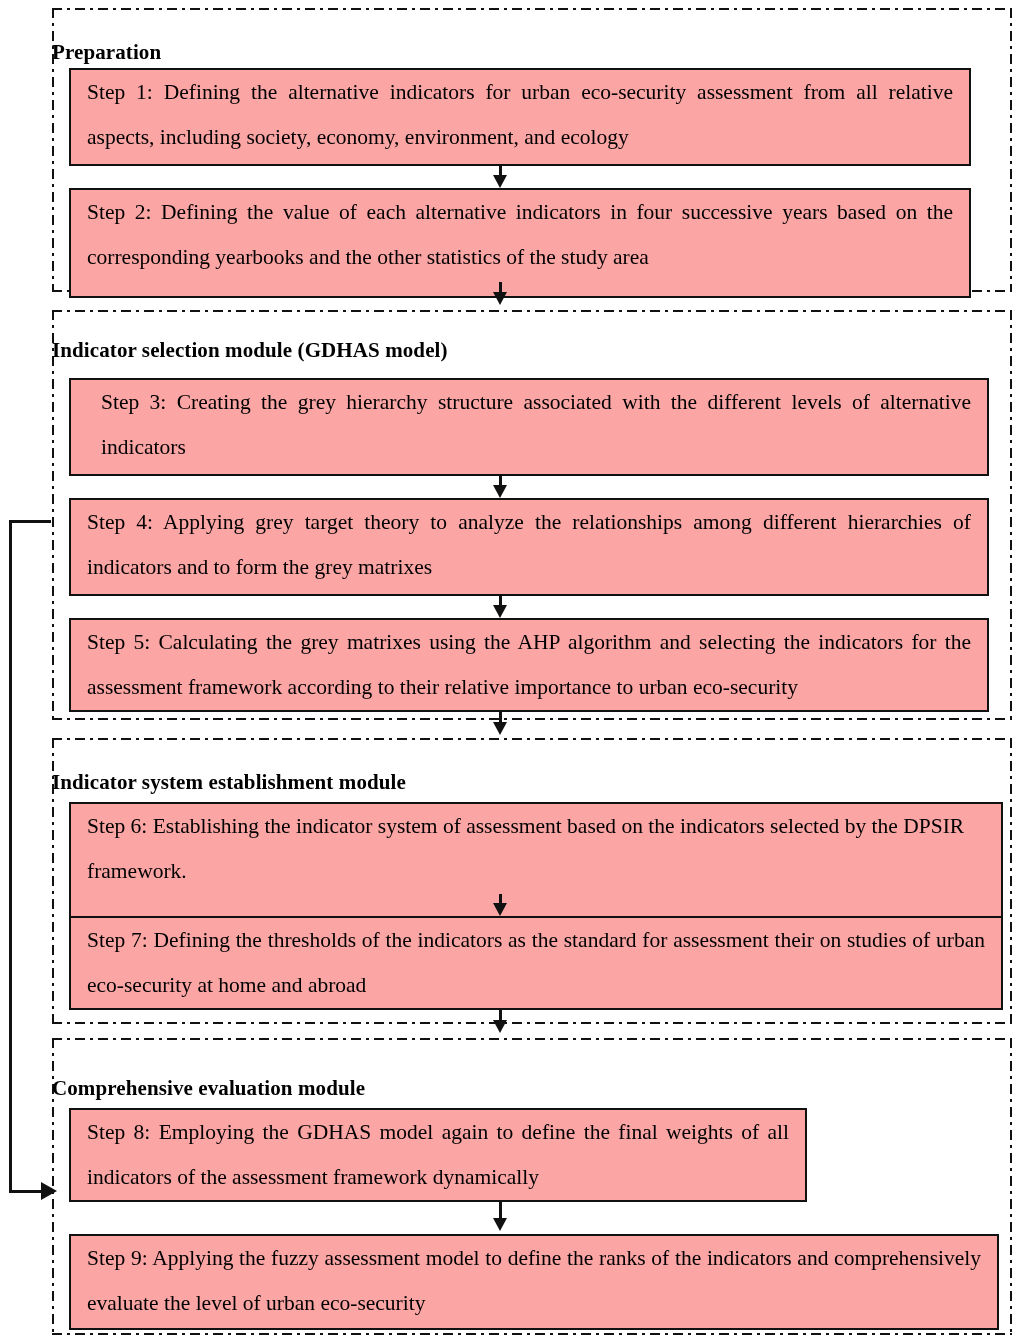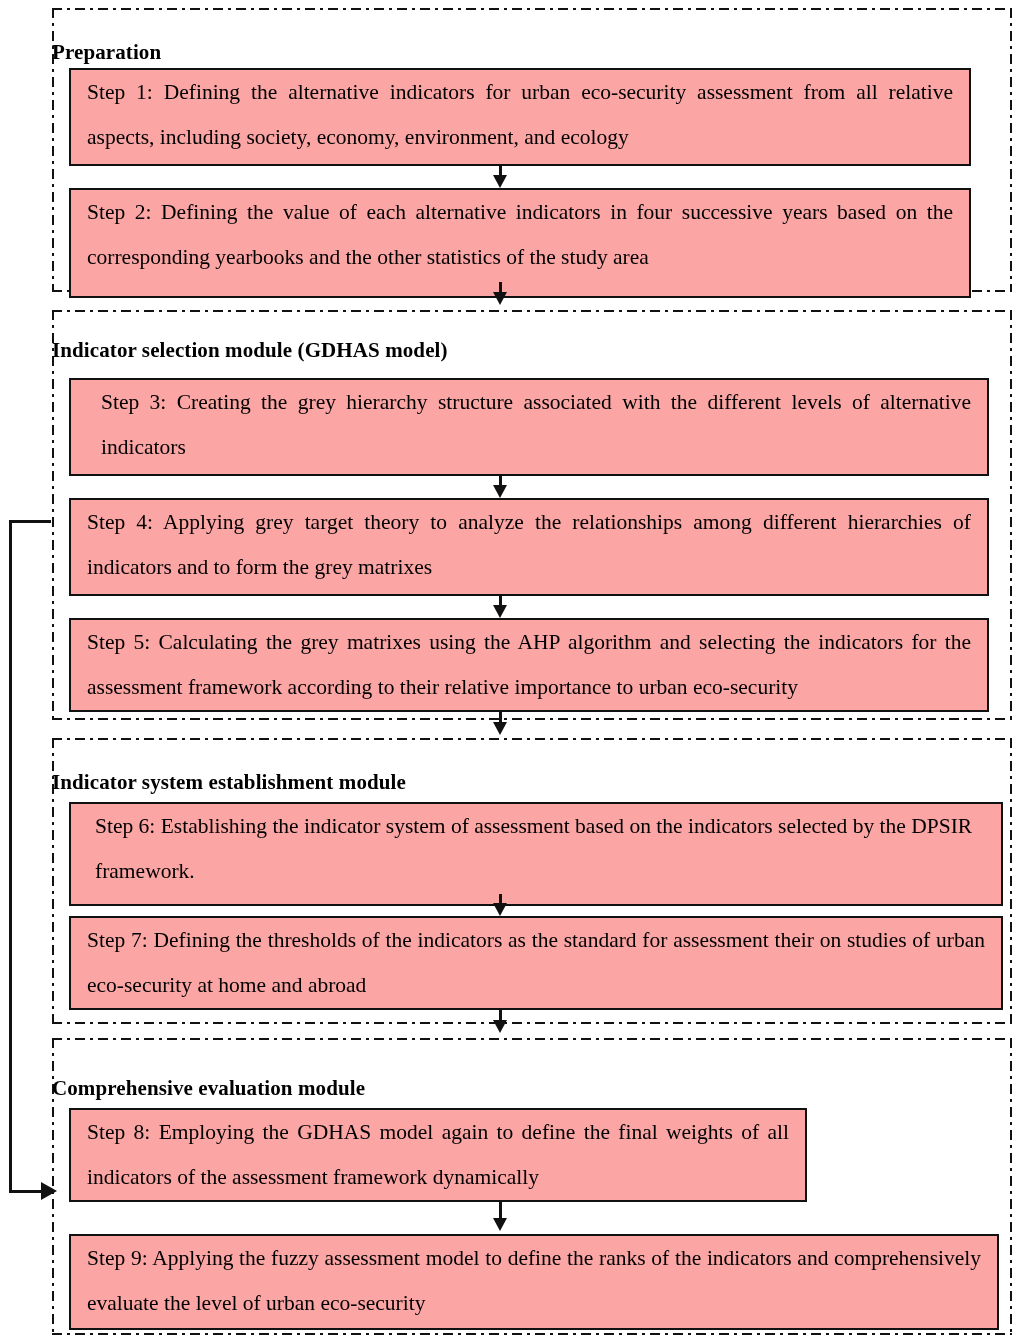--- a/index.html
+++ b/index.html
@@ -154,21 +154,21 @@
     <span class="step-text">Step 5: Calculating the grey matrixes using the AHP algorithm and selecting the indicators for the assessment framework according to their relative importance to urban eco-security</span>
   </div>
 
   <div class="arrow-v" style="left:499px; top:712px; height:14px;"></div>
   <div class="arrow-head-down" style="left:493px; top:722px;"></div>
 
   <div class="module" style="left:52px; top:738px; width:960px; height:286px;"></div>
 
   <div class="module-title" style="left:52px; width:960px; top:770px;">Indicator system establishment module</div>
 
-  <div class="step-box" style="left:69px; top:802px; width:934px; height:104px;padding-left:8px;">
+  <div class="step-box" style="left:69px; top:802px; width:934px; height:116px;">
     <span class="step-text nojustify">Step 6: Establishing the indicator system of assessment based on the indicators selected by the DPSIR framework.</span>
   </div>
 
   <div class="arrow-v" style="left:499px; top:894px; height:12px;"></div>
   <div class="arrow-head-down" style="left:493px; top:903px;"></div>
 
   <div class="step-box" style="left:69px; top:916px; width:934px; height:94px;">
     <span class="step-text">Step 7: Defining the thresholds of the indicators as the standard for assessment their on studies of urban eco-security at home and abroad</span>
   </div>
 

